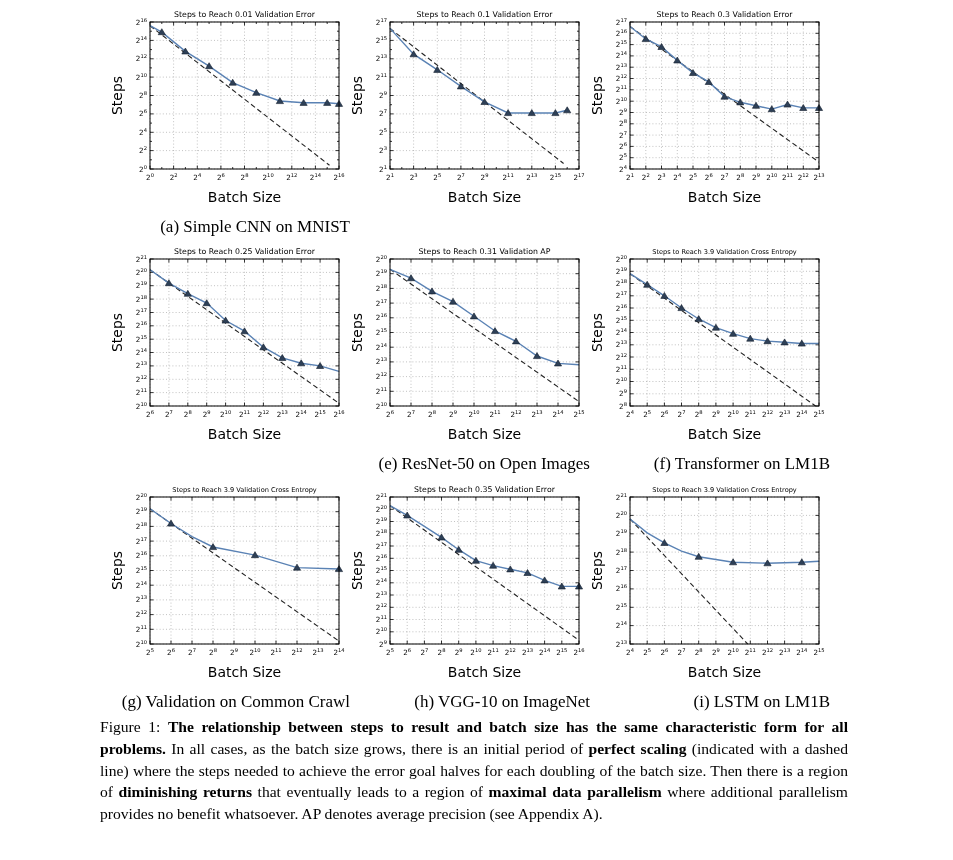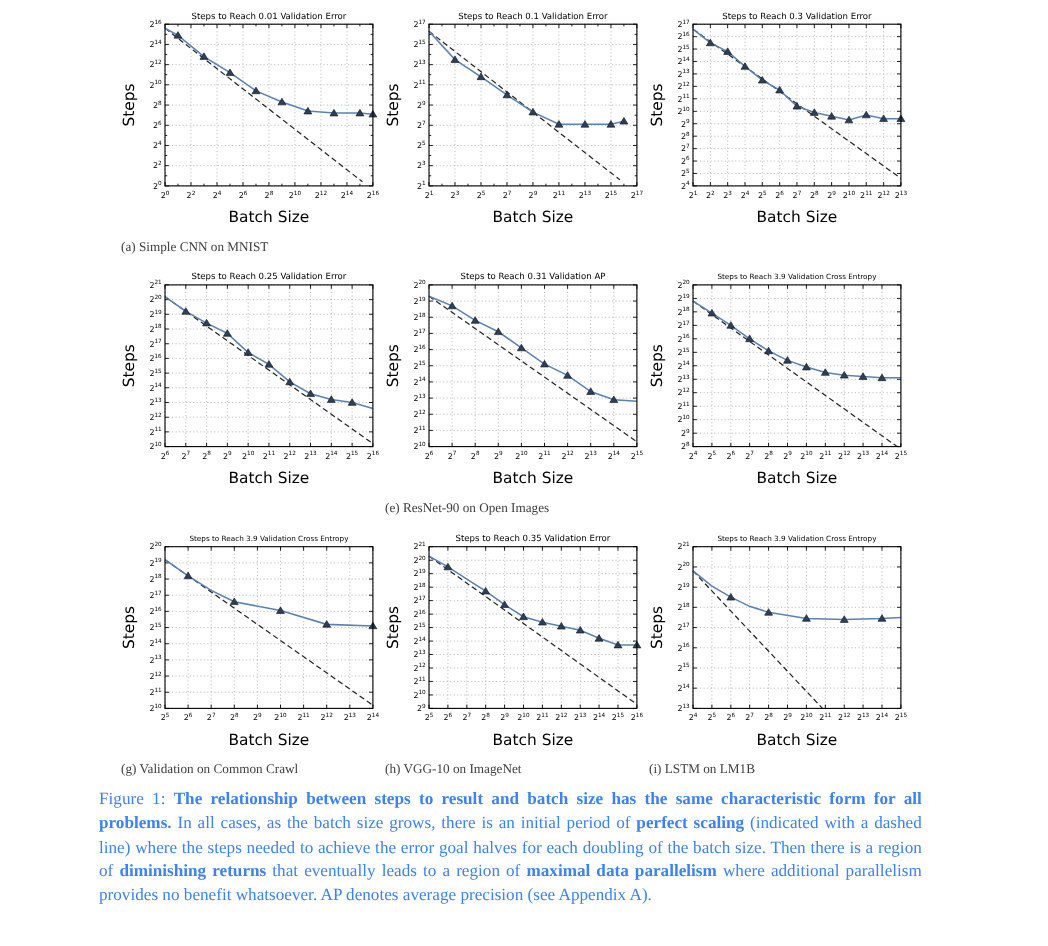--- a/index.html
+++ b/index.html
@@ -1,21 +1,21 @@
 <!DOCTYPE html>
 <html><head>
 <meta charset="utf-8">
 <style>
   html,body{margin:0;padding:0;background:#ffffff;}
   body{width:953px;height:860px;position:relative;overflow:hidden;font-family:"DejaVu Sans",sans-serif;}
   .cell{position:absolute;width:240px;}
   .chart-mount{width:240px;height:200px;}
-  .subcap{margin-top:9px;text-align:left;font-family:"Liberation Serif",serif;font-size:12px;color:#404040;}
-  .caption{position:absolute;left:90px;top:716px;width:748px;font-family:"Liberation Serif",serif;
-           font-size:15.6px;line-height:1.4;text-align:justify;color:#3b82f6;margin:0;}
+  .subcap{margin-top:9px;text-align:right;font-family:"Liberation Serif",serif;font-size:17px;color:#000000;}
+  .caption{position:absolute;left:100px;top:716px;width:748px;font-family:"Liberation Serif",serif;
+           font-size:15.6px;line-height:1.4;text-align:justify;color:#000000;margin:0;}
   .caption b{font-weight:bold;}
   svg text{font-family:"DejaVu Sans",sans-serif;fill:#000;}
   .grid{stroke:#a8a8a8;stroke-width:0.7;stroke-dasharray:1 2.2;}
   .tick{stroke:#000;stroke-width:0.8;}
   .tl{font-size:7.2px;}
   .sup{font-size:5.2px;}
   .axlabel{font-size:14px;}
 </style>
 </head>
 <body>
@@ -604,21 +604,21 @@
           <text class="tl" x="37" y="90" text-anchor="end">2<tspan class="sup" dy="-3">15</tspan></text>
           <text class="tl" x="37" y="75.3" text-anchor="end">2<tspan class="sup" dy="-3">16</tspan></text>
           <text class="tl" x="37" y="60.6" text-anchor="end">2<tspan class="sup" dy="-3">17</tspan></text>
           <text class="tl" x="37" y="45.9" text-anchor="end">2<tspan class="sup" dy="-3">18</tspan></text>
           <text class="tl" x="37" y="31.2" text-anchor="end">2<tspan class="sup" dy="-3">19</tspan></text>
           <text class="tl" x="37" y="16.5" text-anchor="end">2<tspan class="sup" dy="-3">20</tspan></text>
           <text x="134.5" y="9" text-anchor="middle" style="font-size:7.8px">Steps to Reach 0.31 Validation AP</text>
           <text class="axlabel" x="134.5" y="194" text-anchor="middle">Batch Size</text>
           <text class="axlabel" x="12" y="87.5" text-anchor="middle" transform="rotate(-90 12 87.5)">Steps</text>
         </svg></div>
-    <div class="subcap">(e) ResNet-90 on Open Images</div>
+    <div class="subcap">(e) ResNet-50 on Open Images</div>
   </div>
   <div class="cell" style="left:590px;top:245px;">
     <div class="chart-mount"><svg width="240" height="200" viewBox="0 0 240 200">
           <line class="grid" x1="40.0" y1="14" x2="40.0" y2="161"></line>
           <line class="grid" x1="57.2" y1="14" x2="57.2" y2="161"></line>
           <line class="grid" x1="74.4" y1="14" x2="74.4" y2="161"></line>
           <line class="grid" x1="91.5" y1="14" x2="91.5" y2="161"></line>
           <line class="grid" x1="108.7" y1="14" x2="108.7" y2="161"></line>
           <line class="grid" x1="125.9" y1="14" x2="125.9" y2="161"></line>
           <line class="grid" x1="143.1" y1="14" x2="143.1" y2="161"></line>
@@ -725,20 +725,21 @@
           <text class="tl" x="37" y="77.8" text-anchor="end">2<tspan class="sup" dy="-3">15</tspan></text>
           <text class="tl" x="37" y="65.5" text-anchor="end">2<tspan class="sup" dy="-3">16</tspan></text>
           <text class="tl" x="37" y="53.3" text-anchor="end">2<tspan class="sup" dy="-3">17</tspan></text>
           <text class="tl" x="37" y="41" text-anchor="end">2<tspan class="sup" dy="-3">18</tspan></text>
           <text class="tl" x="37" y="28.8" text-anchor="end">2<tspan class="sup" dy="-3">19</tspan></text>
           <text class="tl" x="37" y="16.5" text-anchor="end">2<tspan class="sup" dy="-3">20</tspan></text>
           <text x="134.5" y="9" text-anchor="middle" style="font-size:6.6px">Steps to Reach 3.9 Validation Cross Entropy</text>
           <text class="axlabel" x="134.5" y="194" text-anchor="middle">Batch Size</text>
           <text class="axlabel" x="12" y="87.5" text-anchor="middle" transform="rotate(-90 12 87.5)">Steps</text>
         </svg></div>
+    <div class="subcap">(f) Transformer on LM1B</div>
   </div>
 
   <div class="cell" style="left:110px;top:483px;">
     <div class="chart-mount"><svg width="240" height="200" viewBox="0 0 240 200">
           <line class="grid" x1="40.0" y1="14" x2="40.0" y2="161"></line>
           <line class="grid" x1="61.0" y1="14" x2="61.0" y2="161"></line>
           <line class="grid" x1="82.0" y1="14" x2="82.0" y2="161"></line>
           <line class="grid" x1="103.0" y1="14" x2="103.0" y2="161"></line>
           <line class="grid" x1="124.0" y1="14" x2="124.0" y2="161"></line>
           <line class="grid" x1="145.0" y1="14" x2="145.0" y2="161"></line>

